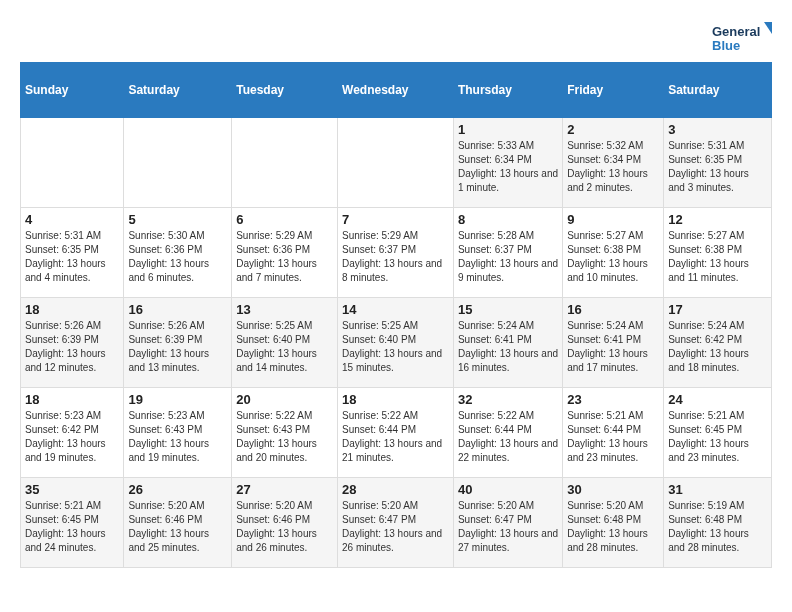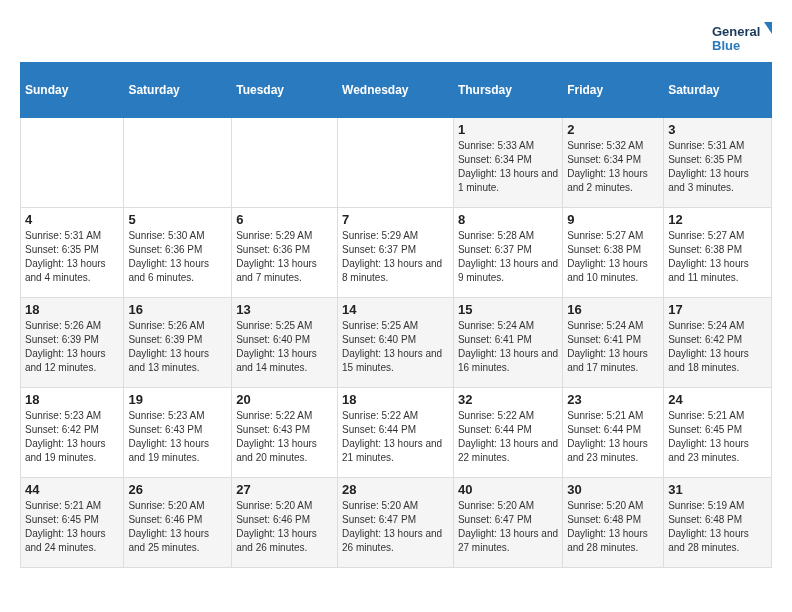--- a/index.html
+++ b/index.html
@@ -211,21 +211,21 @@
           <span class="day-number">23</span>
           <div class="day-info">Sunrise: 5:21 AM<br>Sunset: 6:44 PM<br>Daylight: 13 hours and 23 minutes.</div>
         </td>
         <td>
           <span class="day-number">24</span>
           <div class="day-info">Sunrise: 5:21 AM<br>Sunset: 6:45 PM<br>Daylight: 13 hours and 23 minutes.</div>
         </td>
       </tr>
       <tr>
         <td>
-          <span class="day-number">44</span>
+          <span class="day-number">35</span>
           <div class="day-info">Sunrise: 5:21 AM<br>Sunset: 6:45 PM<br>Daylight: 13 hours and 24 minutes.</div>
         </td>
         <td>
           <span class="day-number">26</span>
           <div class="day-info">Sunrise: 5:20 AM<br>Sunset: 6:46 PM<br>Daylight: 13 hours and 25 minutes.</div>
         </td>
         <td>
           <span class="day-number">27</span>
           <div class="day-info">Sunrise: 5:20 AM<br>Sunset: 6:46 PM<br>Daylight: 13 hours and 26 minutes.</div>
         </td>

